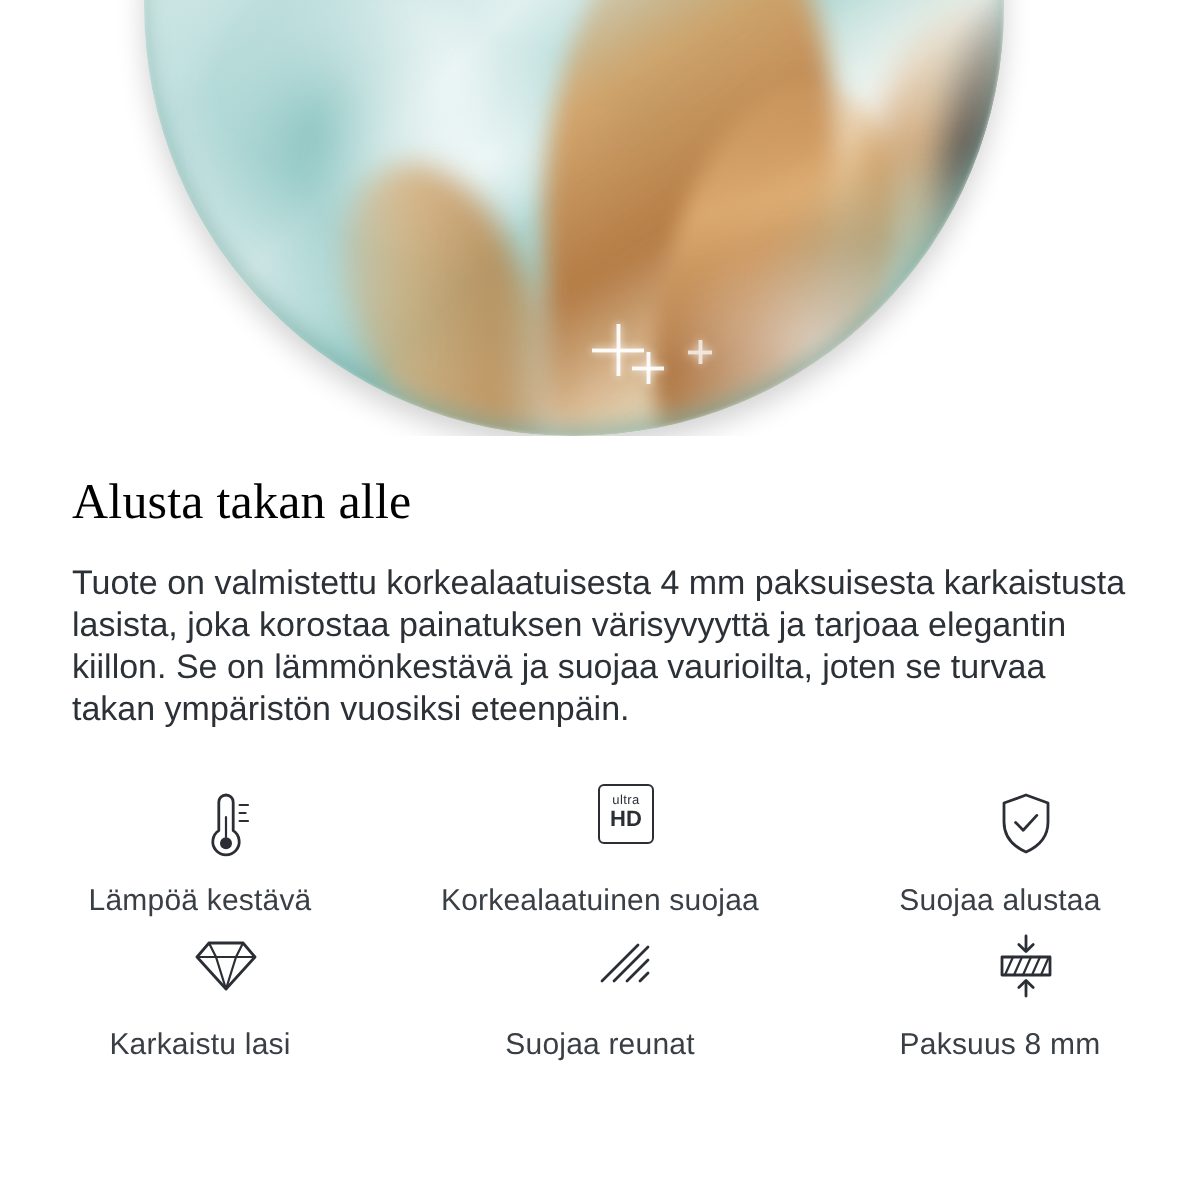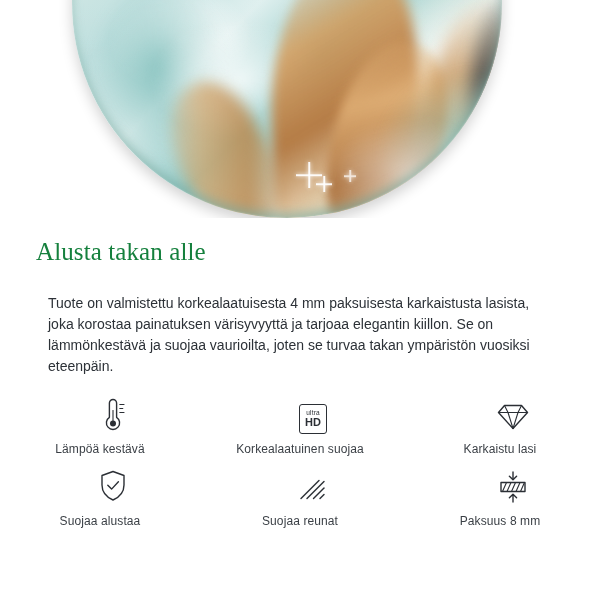--- a/index.html
+++ b/index.html
@@ -179,29 +179,29 @@
     left: 0;
     width: 600px;
   }
   .headline {
     margin: 0;
     padding: 18px 36px 0 36px;
     font-family: "Liberation Serif", serif;
     font-weight: 400;
     font-size: 25px;
     line-height: 31px;
-    color: #15803d;
+    color: #000000;
     letter-spacing: 0.1px;
   }
   .headline .line2 { display: block; }
 
   .body-copy {
-    margin: 12px;
+    margin: 0;
     padding: 14px 36px 0 36px;
-    font-size: 14px;
+    font-size: 17px;
     line-height: 21px;
     color: #2c3137;
     max-width: 540px;
   }
 
   
   .features {
     position: absolute;
     top: 392px;
     left: 0;
@@ -213,27 +213,27 @@
   }
   .feature {
     display: flex;
     flex-direction: column;
     align-items: center;
     justify-content: flex-start;
   }
   .feature-icon {
     height: 42px;
     display: flex;
-    align-items: flex-end;
+    align-items: flex-start;
     justify-content: center;
     padding-left: 26px;
   }
   .feature-label {
     margin-top: 8px;
-    font-size: 12px;
+    font-size: 15px;
     color: #3a3f45;
     text-align: center;
     letter-spacing: .1px;
   }
   svg { display: block; }
   .stroke {
     fill: none;
     stroke: #2b2f35;
     stroke-width: 1.4;
     stroke-linecap: round;
@@ -322,44 +322,44 @@
         <div class="ultrahd-box">
           <span class="ultrahd-top">ultra</span>
           <span class="ultrahd-bottom">HD</span>
         </div>
       </div>
       <div class="feature-label">Korkealaatuinen suojaa</div>
     </div>
 
     <div class="feature">
       <div class="feature-icon">
+        <svg width="34" height="40" viewBox="0 0 34 40">
+          <path class="stroke" d="M17 5.5l11 4v9.5c0 7.2-4.7 12.2-11 15-6.3-2.8-11-7.8-11-15V9.5z"></path>
+          <path class="stroke" d="M11.8 19.2l3.8 3.9 6.8-7.4"></path>
+        </svg>
+      </div>
+      <div class="feature-label">Suojaa alustaa</div>
+    </div>
+
+    <div class="feature">
+      <div class="feature-icon">
         <svg width="40" height="36" viewBox="0 0 40 36">
           <path class="stroke" d="M11.5 7.5h17l6 7-14.5 16L5.5 14.5z"></path>
           <path class="thin" d="M5.5 14.5h29"></path>
           <path class="thin" d="M11.5 7.5l3.5 7"></path>
           <path class="thin" d="M28.5 7.5l-3.5 7"></path>
           <path class="thin" d="M15 14.5l5 16"></path>
           <path class="thin" d="M25 14.5l-5 16"></path>
         </svg>
       </div>
       <div class="feature-label">Karkaistu lasi</div>
     </div>
 
     <div class="feature">
       <div class="feature-icon">
-        <svg width="34" height="40" viewBox="0 0 34 40">
-          <path class="stroke" d="M17 5.5l11 4v9.5c0 7.2-4.7 12.2-11 15-6.3-2.8-11-7.8-11-15V9.5z"></path>
-          <path class="stroke" d="M11.8 19.2l3.8 3.9 6.8-7.4"></path>
-        </svg>
-      </div>
-      <div class="feature-label">Suojaa alustaa</div>
-    </div>
-
-    <div class="feature">
-      <div class="feature-icon">
         <svg width="40" height="34" viewBox="0 0 40 34">
           <path class="stroke" d="M8 26.5L26 8.5"></path>
           <path class="stroke" d="M14 26.5L31 9.5"></path>
           <path class="stroke" d="M20.5 26.5L31 16"></path>
           <path class="stroke" d="M27 26.5L31 22.5"></path>
         </svg>
       </div>
       <div class="feature-label">Suojaa reunat</div>
     </div>
 

